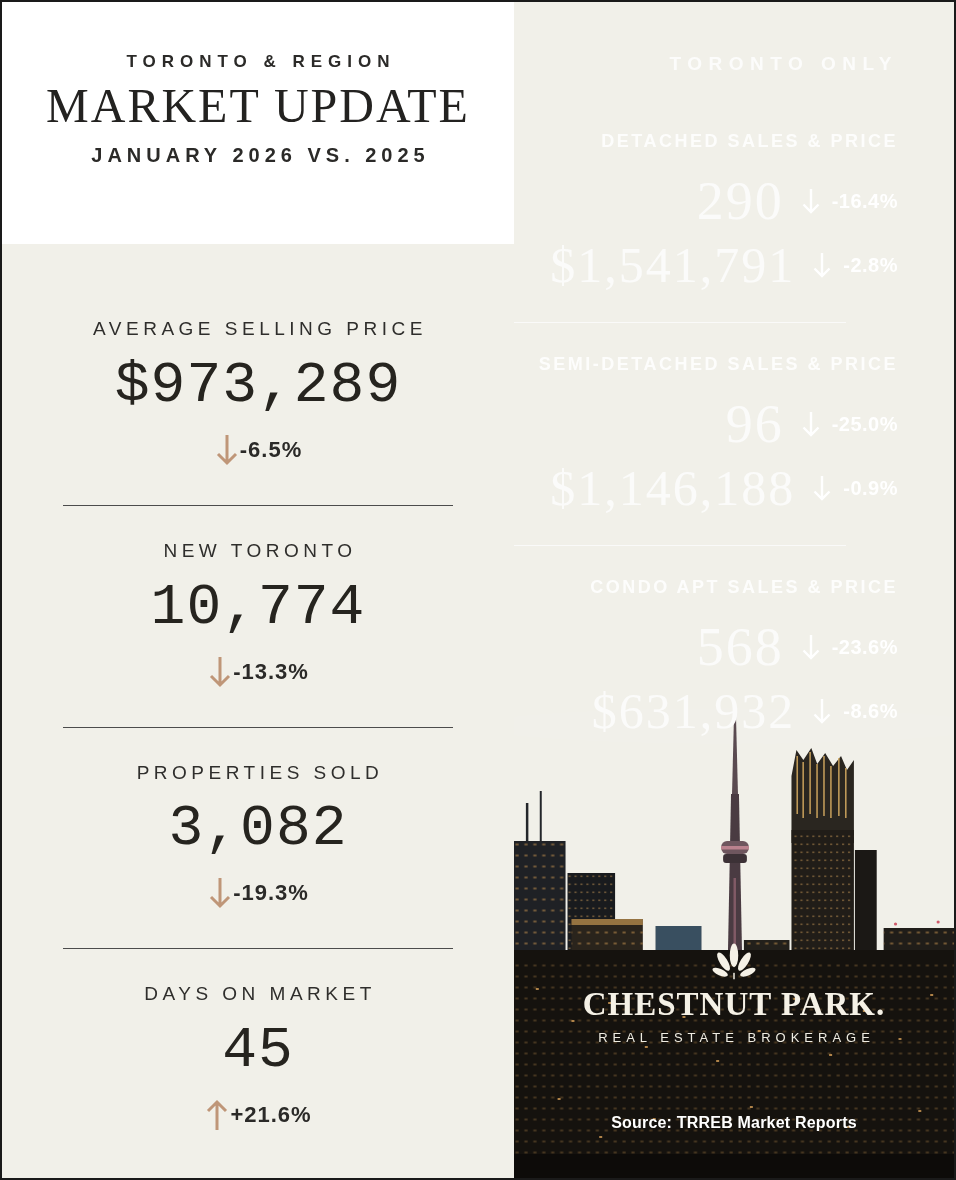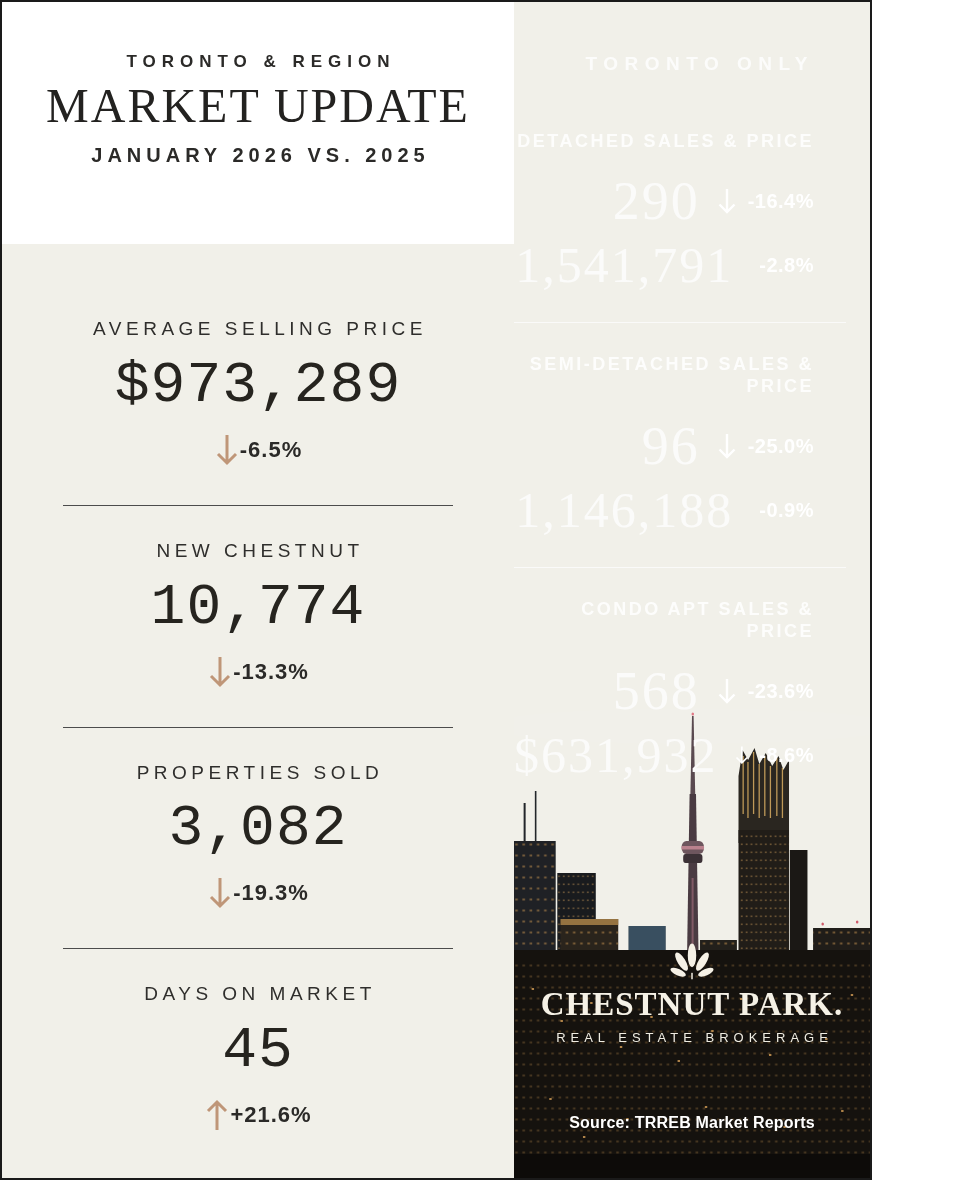--- a/index.html
+++ b/index.html
@@ -1,20 +1,20 @@
 <!DOCTYPE html>
 <html><head>
 <meta charset="utf-8">
 <style>
   * { margin:0; padding:0; box-sizing:border-box; }
   html,body { background:#ffffff; }
   body { font-family:"Liberation Sans", sans-serif; }
 
   .page {
-    width:872px; height:1180px;
+    width:956px; height:1180px;
     display:flex;
     border:2px solid #1a1a1a;
     background:#f1f0e9;
     overflow:hidden;
   }
 
   
   .left { flex:0 0 512px; width:512px; display:flex; flex-direction:column; background:#f1f0e9; }
 
   .header-box {
@@ -136,21 +136,21 @@
         <div class="stat-change">
           <svg width="26" height="34" viewBox="0 0 26 34" fill="none">
             <path d="M13 2 V30 M4 21 L13 30 L22 21" stroke="#bf9678" stroke-width="3"></path>
           </svg>
           <span>-6.5%</span>
         </div>
       </section>
       <hr class="stat-divider">
 
       <section class="stat">
-        <div class="stat-label">NEW CHESTNUT</div>
+        <div class="stat-label">NEW TORONTO</div>
         <div class="stat-value">10,774</div>
         <div class="stat-change">
           <svg width="26" height="34" viewBox="0 0 26 34" fill="none">
             <path d="M13 2 V30 M4 21 L13 30 L22 21" stroke="#bf9678" stroke-width="3"></path>
           </svg>
           <span>-13.3%</span>
         </div>
       </section>
       <hr class="stat-divider">
 

